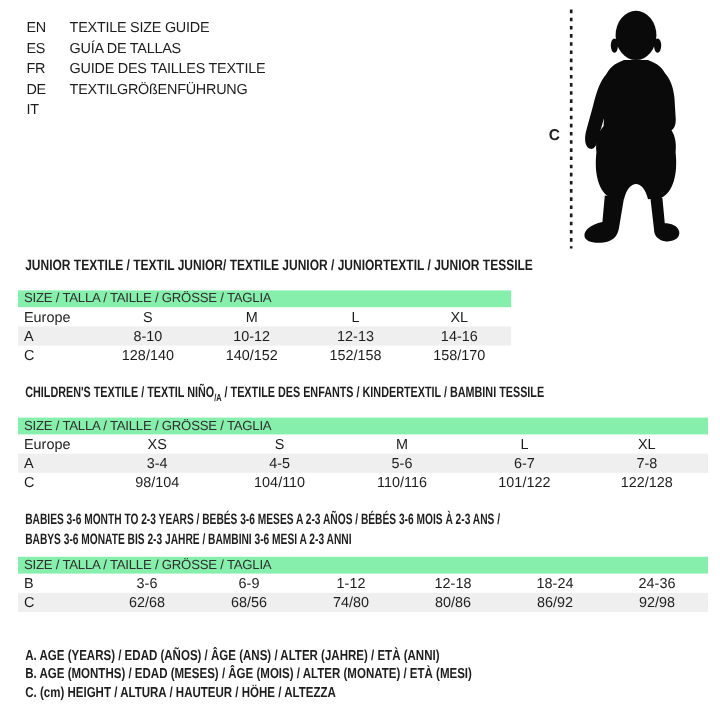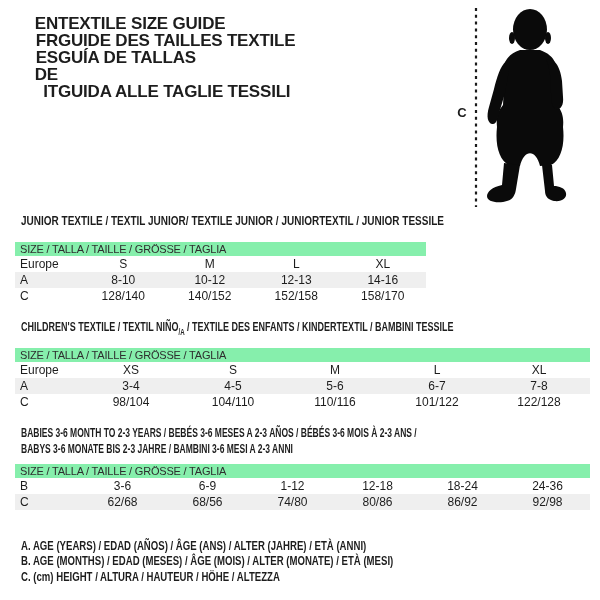--- a/index.html
+++ b/index.html
@@ -2,21 +2,21 @@
 <html><head>
 <meta charset="utf-8">
 <style>
   html,body{margin:0;padding:0;background:#fff;}
   .canvas{
     position:relative;width:600px;height:600px;background:#ffffff;overflow:hidden;
     font-family:"Liberation Sans",sans-serif;color:#1d1d1d;
     -webkit-font-smoothing:antialiased;
   }
   
-  .lang-block{position:absolute;left:22px;top:15px;font-weight:bold;font-size:17px;letter-spacing:-0.2px;text-align:right;}
+  .lang-block{position:absolute;left:22px;top:15px;font-weight:normal;font-size:12px;letter-spacing:-0.2px;}
   .lang-row{display:flex;height:17px;line-height:17px;}
   .lang-code{width:36px;}
   .lang-label{white-space:nowrap;}
 
   
   .figure{position:absolute;left:470px;top:5px;width:116px;height:206px;}
   .c-label{position:absolute;left:453px;top:105px;width:18px;text-align:center;font-weight:bold;font-size:13px;}
 
   
   .tbl-title{position:absolute;font-weight:bold;font-size:12.5px;white-space:nowrap;transform-origin:0 0;}
@@ -45,33 +45,33 @@
 <body>
 
 <div class="canvas">
 
   <div class="lang-block">
     <div class="lang-row">
       <span class="lang-code">EN</span>
       <span class="lang-label">TEXTILE SIZE GUIDE</span>
     </div>
     <div class="lang-row">
+      <span class="lang-code">ES</span>
+      <span class="lang-label">GUÍA DE TALLAS</span>
+    </div>
+    <div class="lang-row">
       <span class="lang-code">FR</span>
       <span class="lang-label">GUIDE DES TAILLES TEXTILE</span>
     </div>
     <div class="lang-row">
-      <span class="lang-code">ES</span>
-      <span class="lang-label">GUÍA DE TALLAS</span>
-    </div>
-    <div class="lang-row">
       <span class="lang-code">DE</span>
+      <span class="lang-label">TEXTILGRÖßENFÜHRUNG</span>
     </div>
     <div class="lang-row">
       <span class="lang-code">IT</span>
-      <span class="lang-label">GUIDA ALLE TAGLIE TESSILI</span>
     </div>
   </div>
 
   <span class="c-label">C</span>
   <svg class="figure" viewBox="0 0 116 206" xmlns="http://www.w3.org/2000/svg">
     <line x1="6" y1="3" x2="6" y2="202" stroke="#1a1a1a" stroke-width="2.2" stroke-dasharray="3 3.8"></line>
     <g transform="translate(12,0)" fill="#0a0a0a">
       <ellipse cx="48" cy="24.5" rx="17" ry="20.5"></ellipse>
       <ellipse cx="30" cy="33" rx="3" ry="6"></ellipse>
       <ellipse cx="66" cy="33" rx="3" ry="6"></ellipse>

